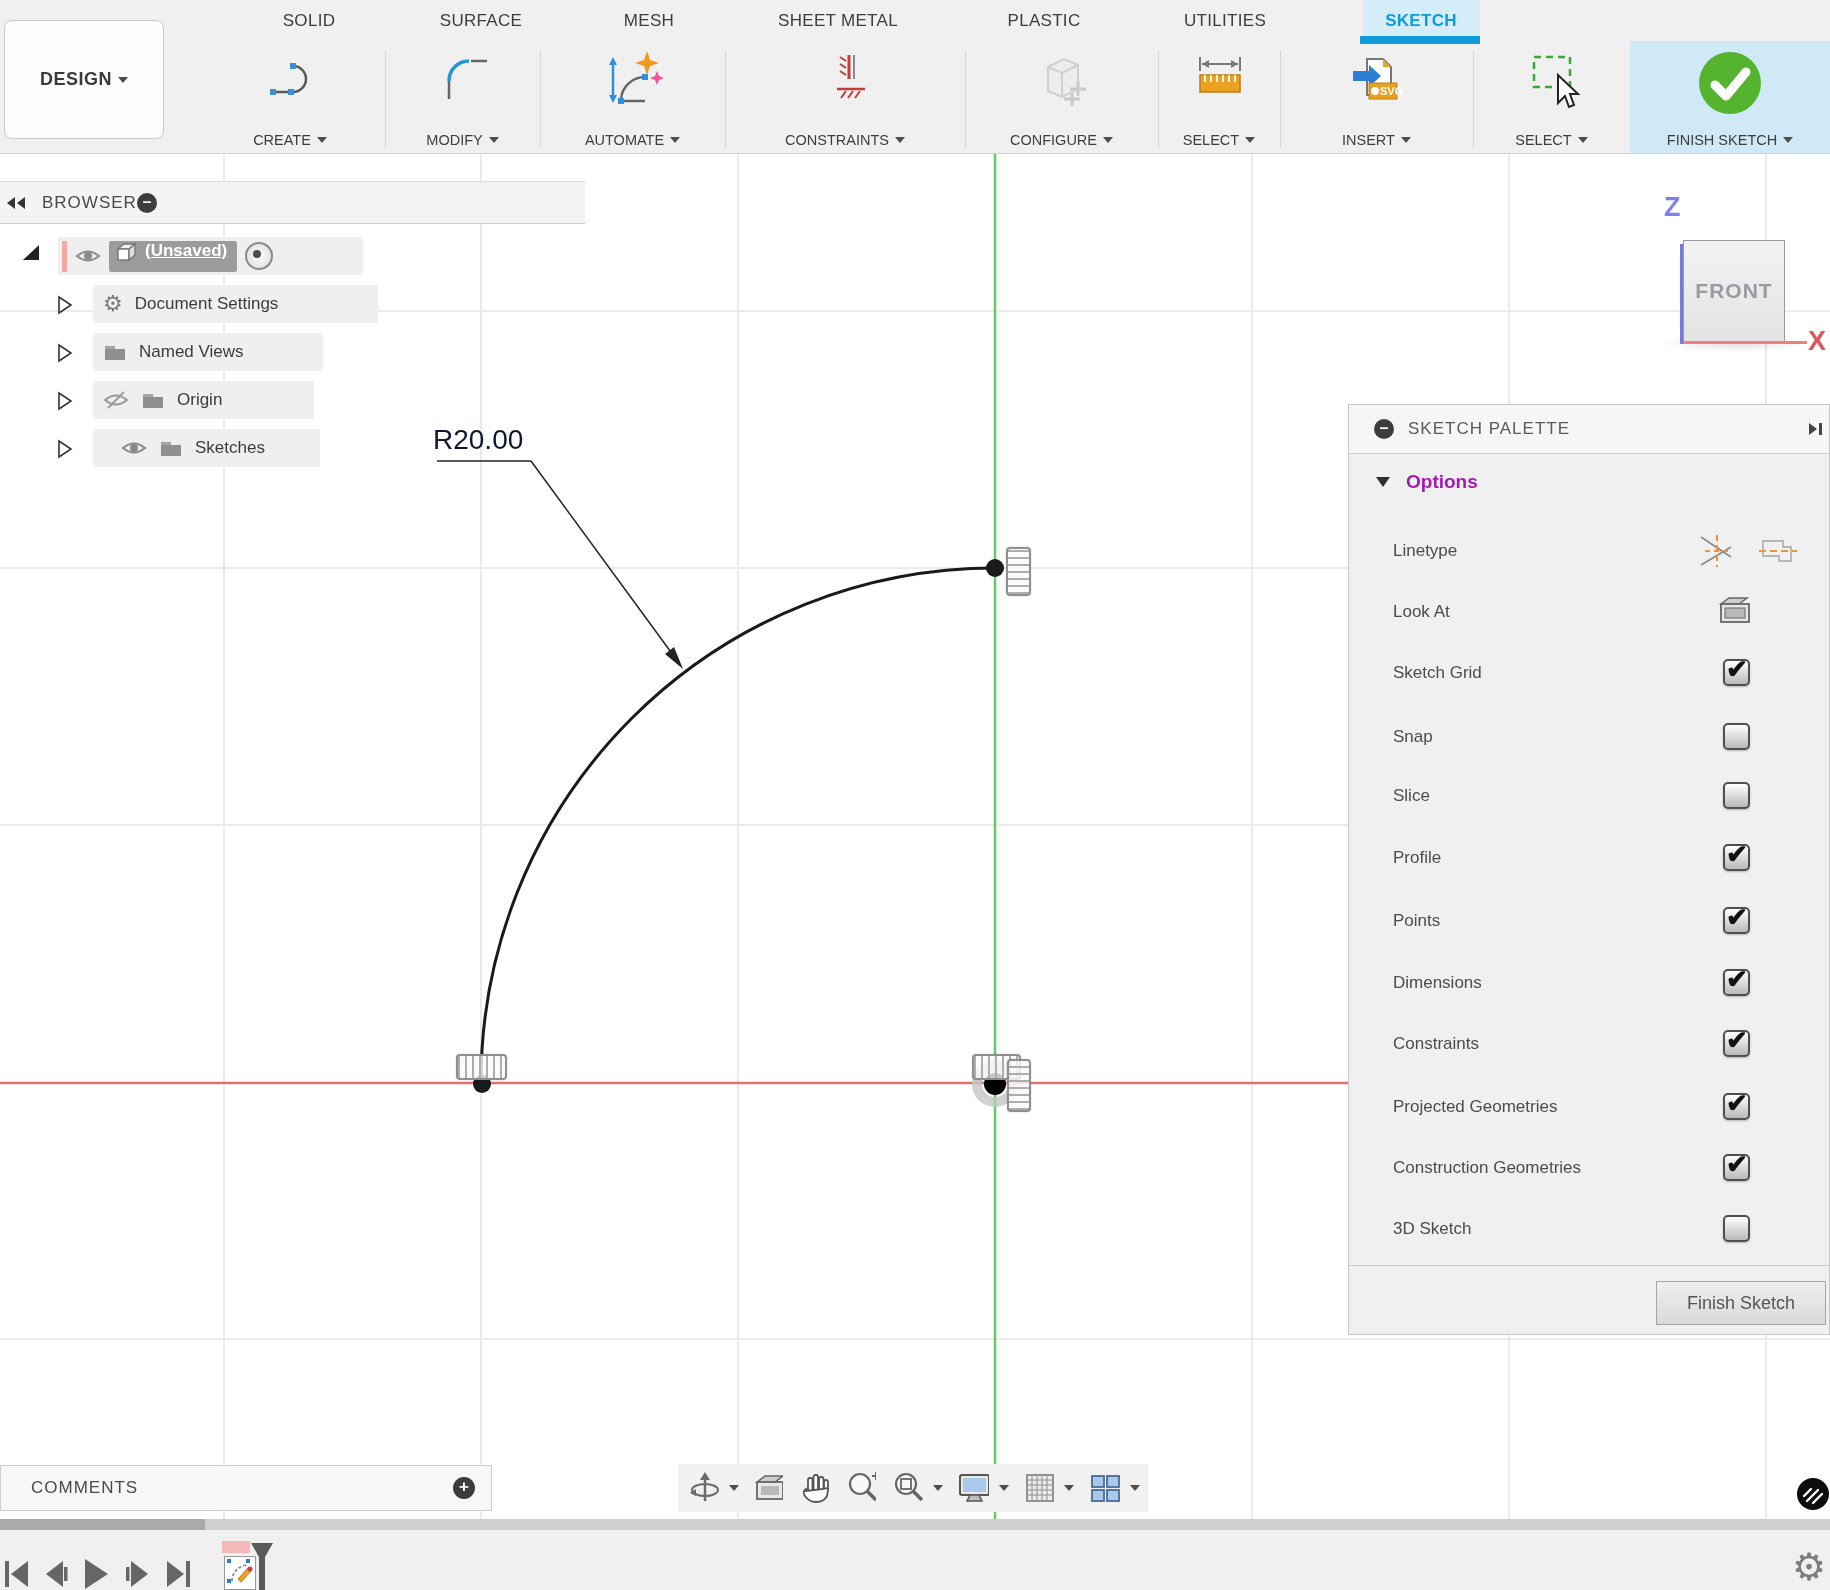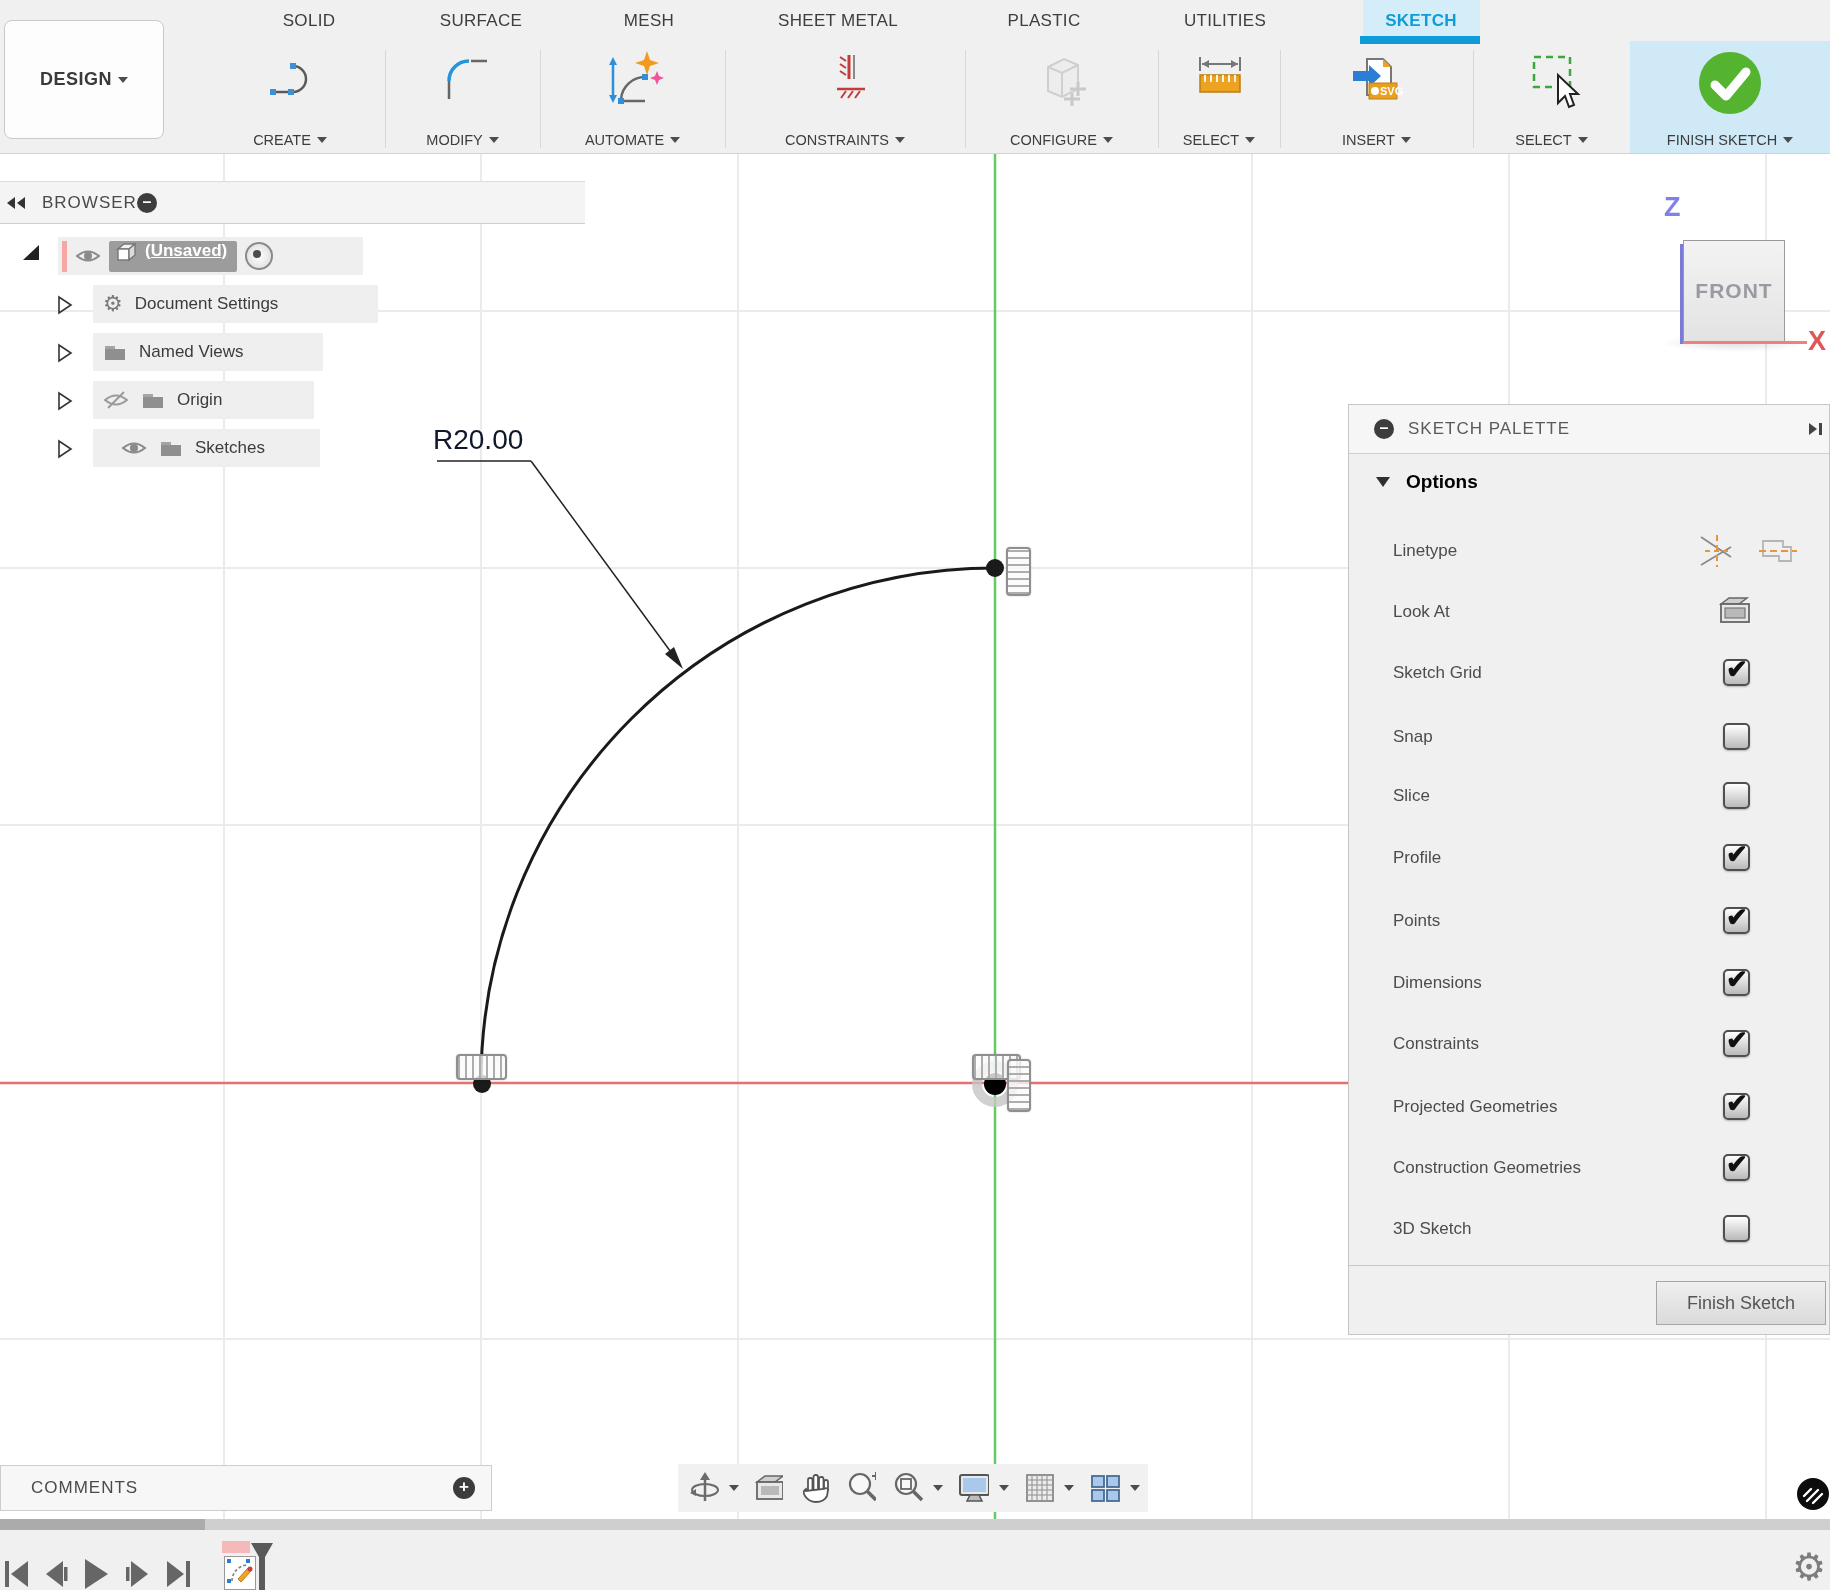--- a/index.html
+++ b/index.html
@@ -39,21 +39,21 @@
   .vcube{left:1683px;top:240px;width:100px;height:100px;background:linear-gradient(#f3f3f3,#e3e3e3);border:1.5px solid #9a9a9a;z-index:6;display:flex;align-items:center;justify-content:center;font-size:21px;font-weight:bold;color:#9a9aa2;letter-spacing:1px;}
   .zline{left:1680px;top:244px;width:3px;height:100px;background:#7a7ad8;z-index:7;}
   .xline{left:1683px;top:341px;width:124px;height:3px;background:#ef8080;z-index:7;}
   .zlab{left:1664px;top:192px;font-size:27px;font-weight:bold;color:#8080e8;z-index:7;}
   .xlab{left:1808px;top:326px;font-size:27px;font-weight:bold;color:#e05555;z-index:7;}
   
   .palette{left:1348px;top:404px;width:482px;height:931px;background:#f0f0f0;border:1.5px solid #c6c6c6;z-index:25;box-sizing:border-box;}
   .phead{position:absolute;left:0;top:0;right:0;height:48px;background:#f6f6f6;border-bottom:1px solid #cfcfcf;display:flex;align-items:center;}
   .ptitle{font-size:17px;color:#5a5a5a;letter-spacing:1px;margin-left:4px;flex:1;}
   .opttri{width:0;height:0;border-left:7px solid transparent;border-right:7px solid transparent;border-top:10px solid #2f2f2f;display:inline-block;margin-right:16px;}
-  .optrow{position:absolute;left:27px;top:66px;font-size:19px;font-weight:bold;color:#000000;display:flex;align-items:center;}
+  .optrow{position:absolute;left:27px;top:66px;font-size:19px;font-weight:bold;color:#a21caf;display:flex;align-items:center;}
   .prow{position:absolute;left:44px;width:420px;height:32px;font-size:17px;color:#4c4c4c;display:flex;align-items:center;}
   .cb{position:absolute;left:330px;top:2px;width:23px;height:23px;border:2px solid #4f4f4f;border-radius:5px;background:linear-gradient(#ffffff,#b9b9b9);box-shadow:0 1px 2px rgba(0,0,0,.25);}
   .cb[data-checked="true"]::after{content:"✔";position:absolute;left:1px;top:-7px;font-size:26px;font-weight:bold;color:#111;}
   .pdivider{position:absolute;left:0;right:0;top:860px;height:1px;background:#c9c9c9;}
   .finishbtn{position:absolute;left:307px;top:876px;width:168px;height:42px;background:linear-gradient(#efefef,#dadada);border:1.5px solid #a5a5a5;font-size:18px;color:#555;display:flex;align-items:center;justify-content:center;font-family:"Liberation Sans",sans-serif;}
   
   .comments{left:0;top:1465px;width:492px;height:46px;background:#f7f7f7;border:1.5px solid #cdcdcd;z-index:20;display:flex;align-items:center;box-sizing:border-box;}
   .ctitle{font-size:17px;color:#4a4a4a;letter-spacing:1px;margin-left:30px;flex:1;}
   .pluscircle{width:22px;height:22px;border-radius:50%;background:#3c3c3c;color:#fff;display:flex;align-items:center;justify-content:center;font-size:17px;font-weight:bold;margin-right:16px;}
   .pluscircle::after{content:"+";margin-top:-2px;}

